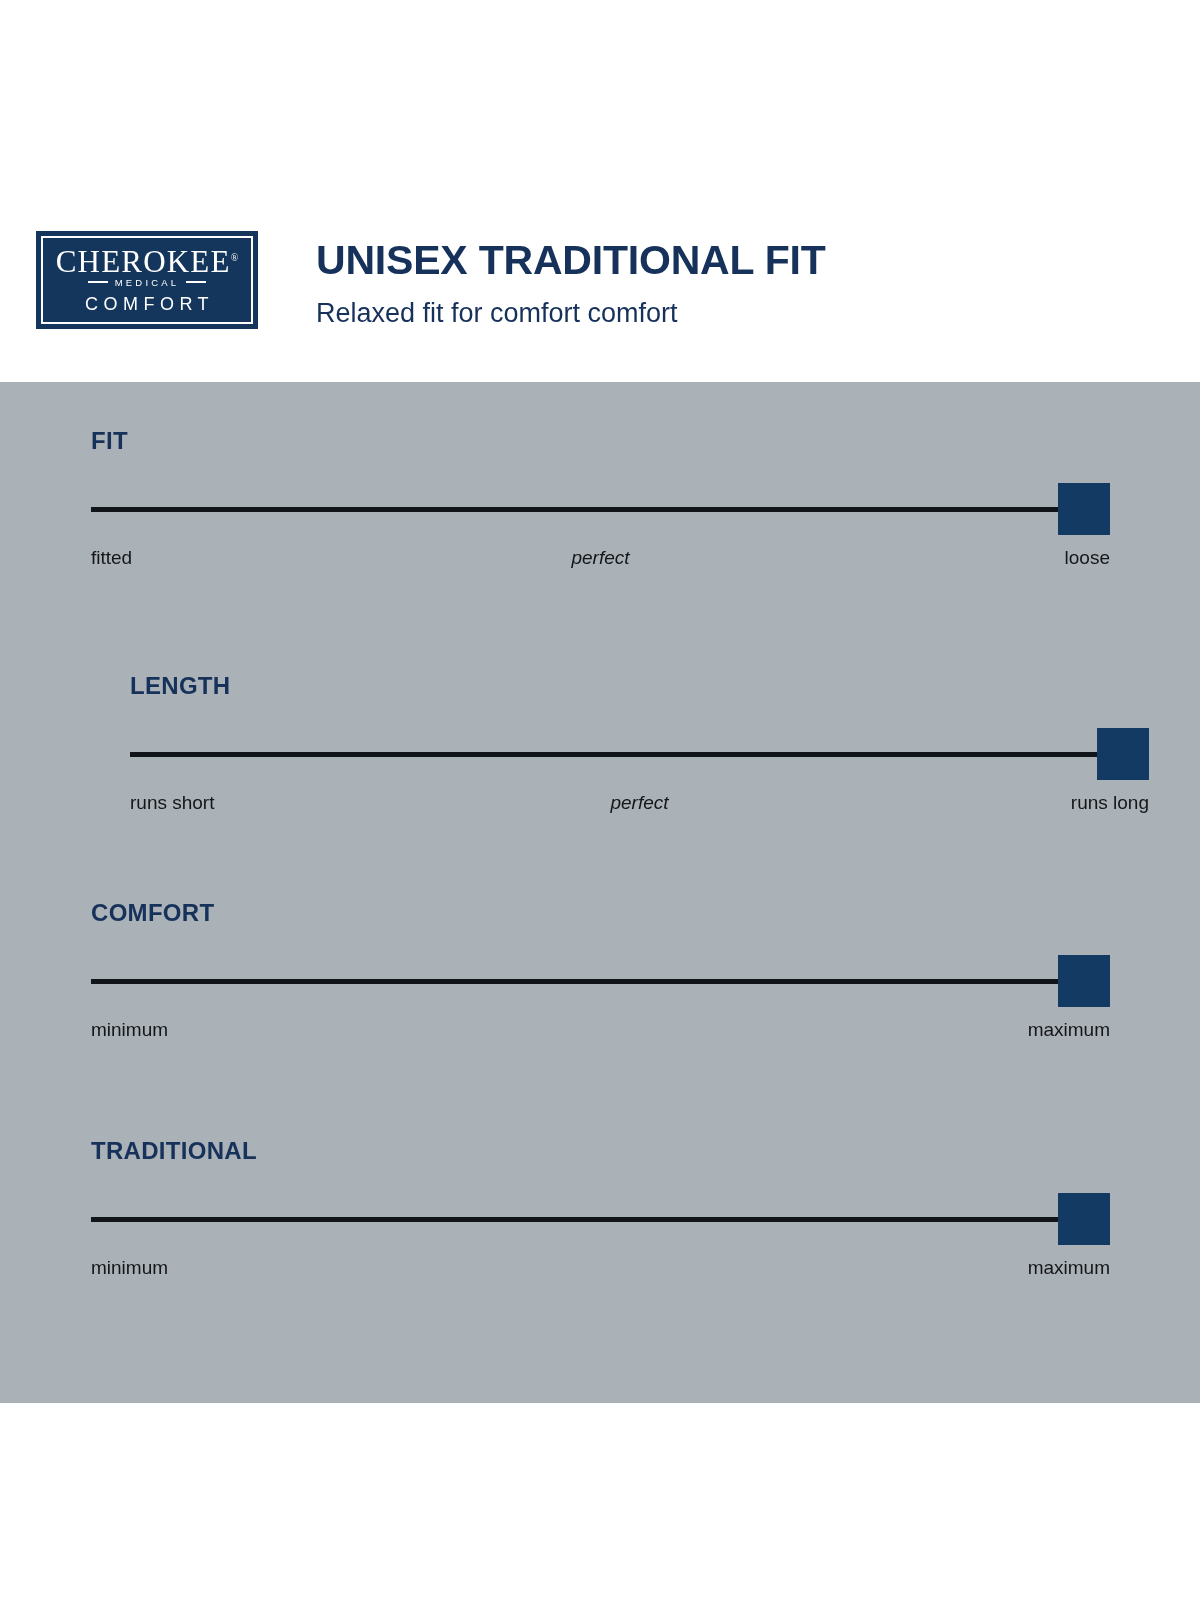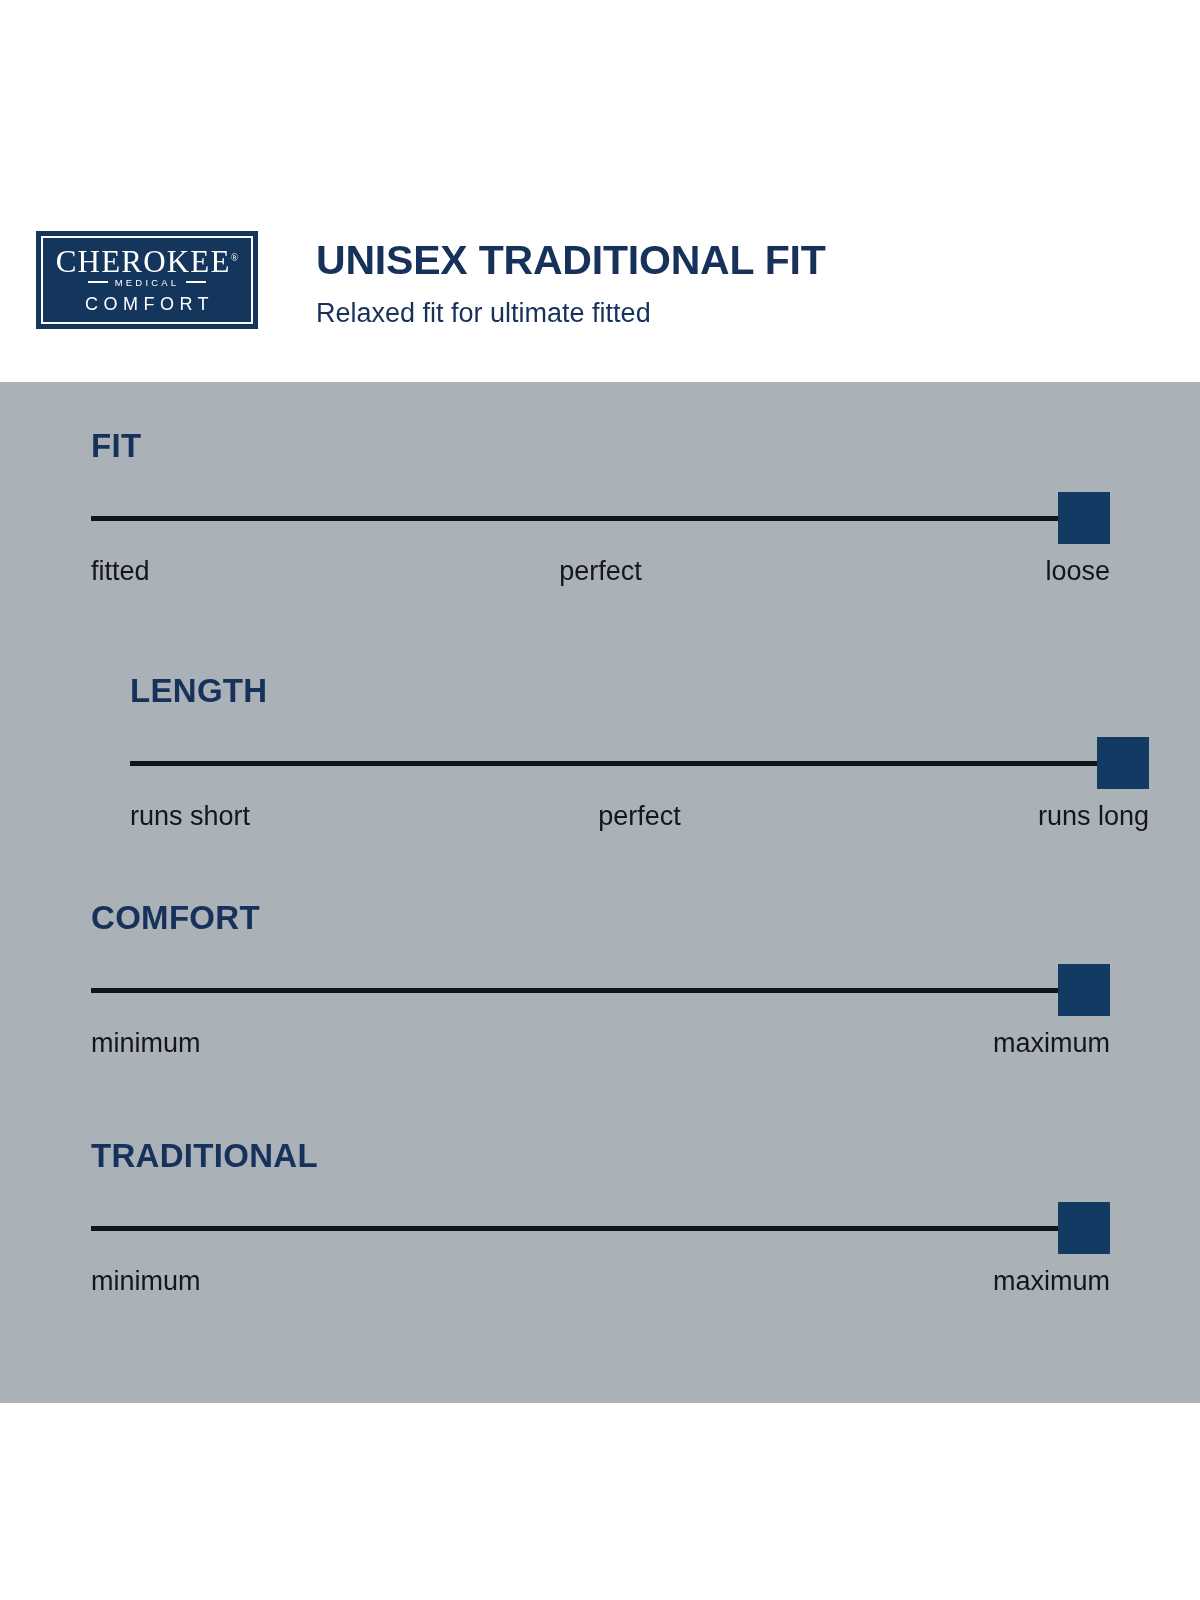--- a/index.html
+++ b/index.html
@@ -134,21 +134,21 @@
   }
 
   .metric {
     position: absolute;
     left: 91px;
     width: 1019px;
   }
   .metric-title {
     font-family: "Liberation Sans", sans-serif;
     font-weight: bold;
-    font-size: 33px;
+    font-size: 24px;
     color: #16315a;
     letter-spacing: 0.3px;
     line-height: 1;
     margin: 0;
     white-space: nowrap;
   }
 
   .slider {
     position: relative;
     width: 1019px;
@@ -174,27 +174,27 @@
   .scale-labels {
     position: relative;
     width: 1019px;
     height: 34px;
     margin-top: 12px;
   }
   .scale-label {
     position: absolute;
     top: 0;
     font-family: "Liberation Sans", sans-serif;
-    font-size: 27px;
+    font-size: 19px;
     color: #14161a;
     line-height: 1.15;
     white-space: nowrap;
   }
   .scale-label.left  { left: 0; }
-  .scale-label.mid   { left: 50%; transform: translateX(-50%); }
+  .scale-label.mid   { left: 50%; transform: translateX(-50%); font-style: italic; }
   .scale-label.right { right: 0; text-align: right; }
 </style>
 </head>
 <body>
 
 <div class="page">
 
   <div class="header">
 
     <div class="logo-box">
@@ -204,21 +204,21 @@
           <span class="logo-rule"></span>
           <span class="logo-medical">MEDICAL</span>
           <span class="logo-rule"></span>
         </div>
         <div class="logo-uniforms">COMFORT</div>
       </div>
     </div>
 
     <div class="title-block">
       <h1 class="main-title">UNISEX TRADITIONAL FIT</h1>
-      <p class="sub-title">Relaxed fit for ultimate fitted</p>
+      <p class="sub-title">Relaxed fit for comfort comfort</p>
     </div>
 
   </div>
 
   <div class="panel">
 
     <div class="metric" style="top:47px;">
       <h2 class="metric-title">FIT</h2>
       <div class="slider">
         <div class="slider-track"></div>

